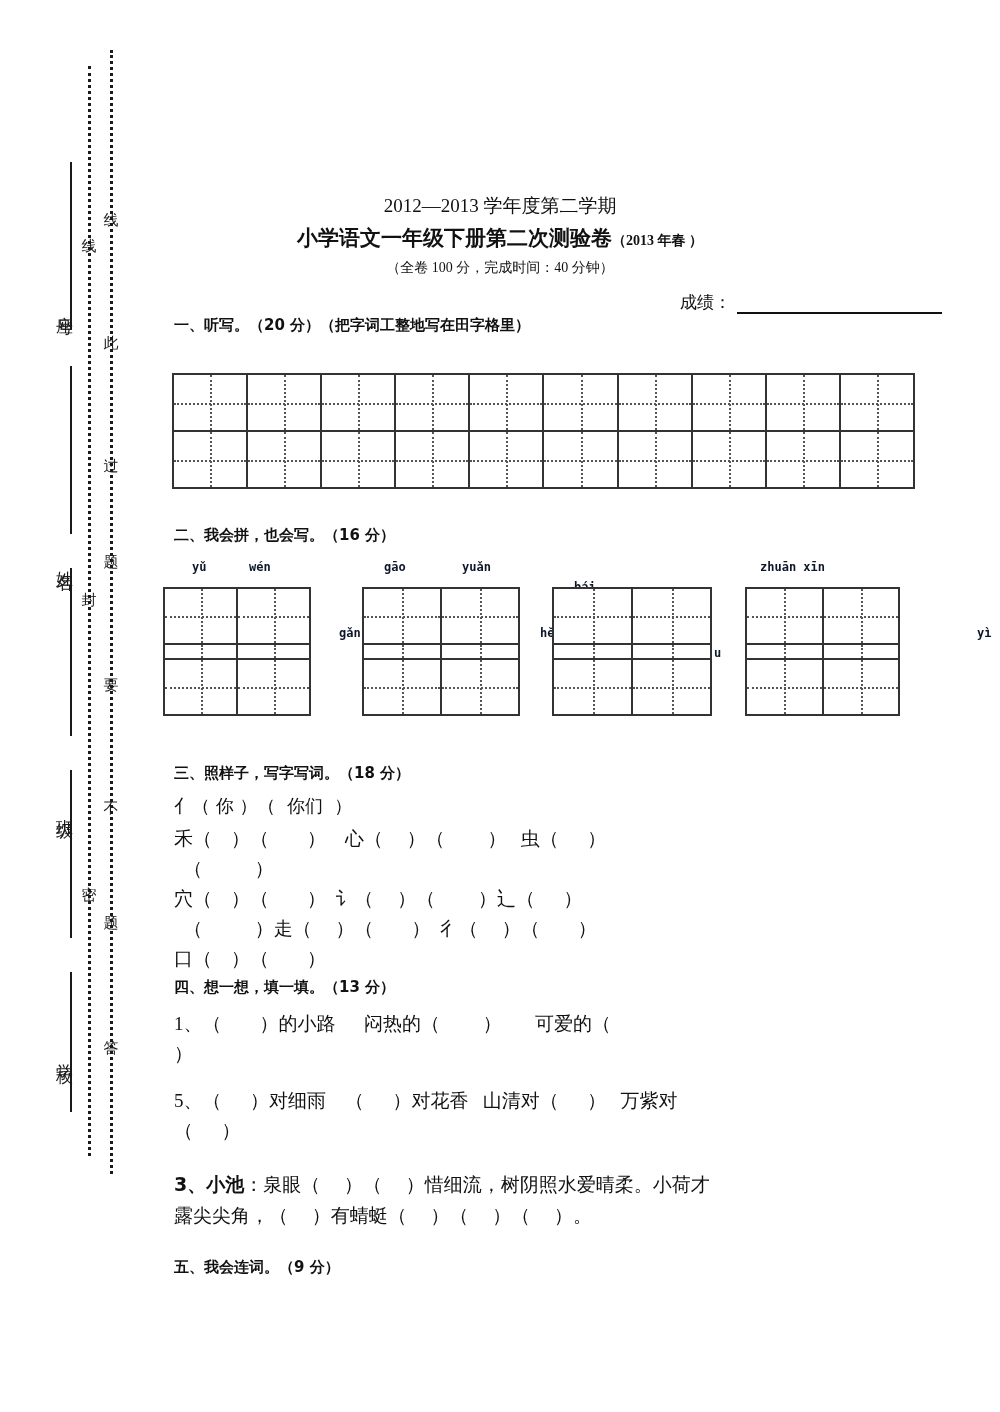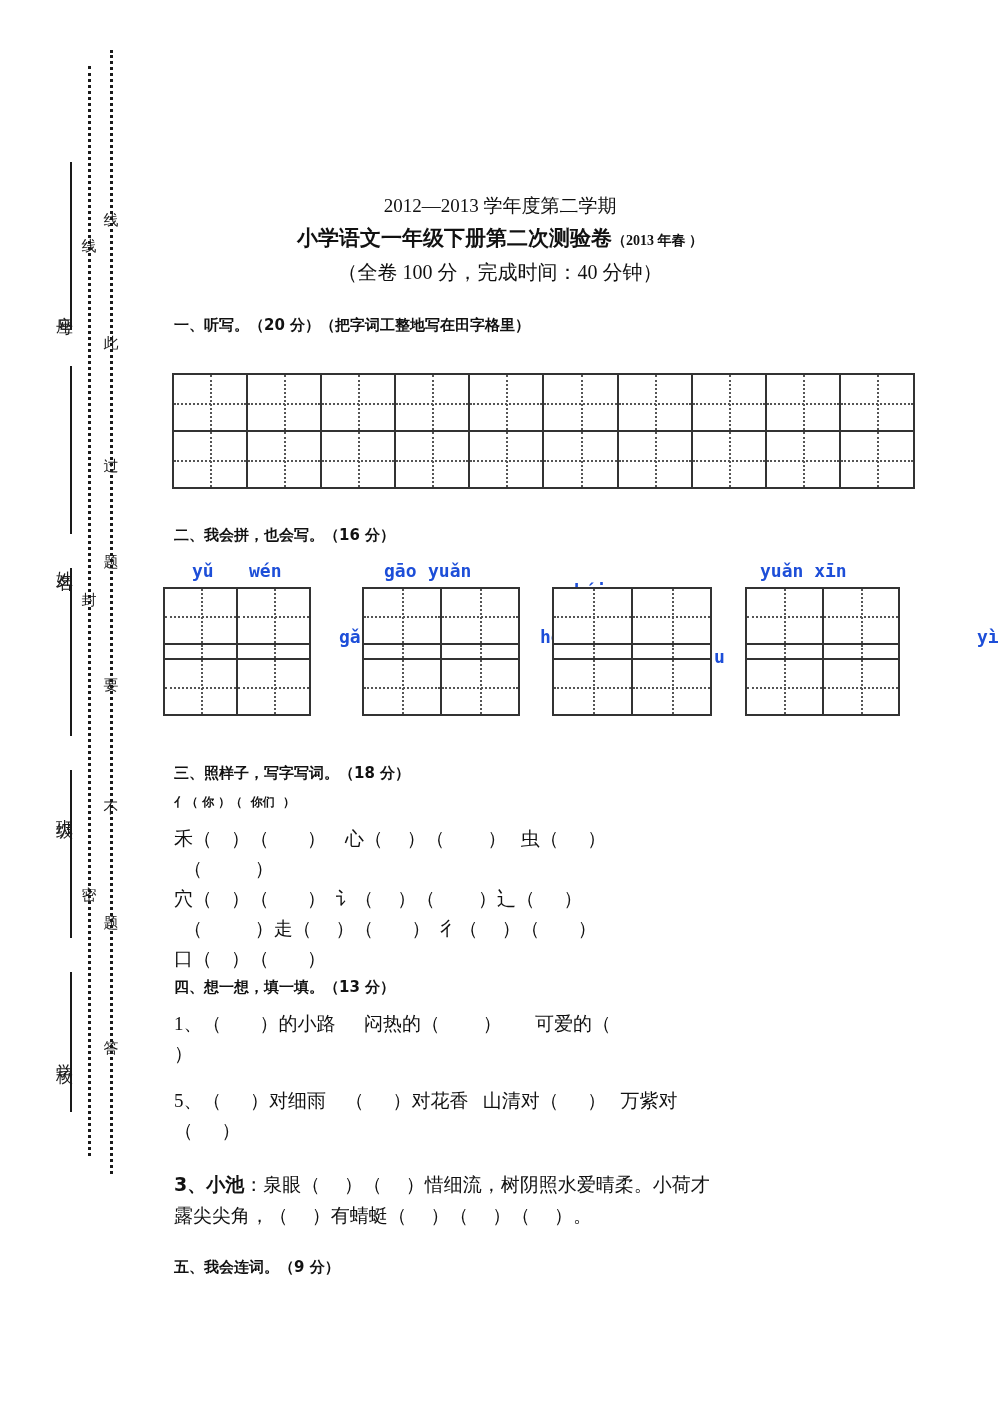--- a/index.html
+++ b/index.html
@@ -59,21 +59,21 @@
     top: 176px;
     font-size: 21px;
     font-weight: bold;
   }
   .hdr-line2 .paren {
     font-size: 14px;
     font-weight: bold;
   }
   .hdr-line3 {
     top: 211px;
-    font-size: 20px;
+    font-size: 14px;
   }
   .score-row {
     position: absolute;
     top: 243px;
     left: 680px;
     font-size: 17px;
     display: flex;
     align-items: flex-end;
   }
   .score-rule {
@@ -141,38 +141,38 @@
   }
 
   
   .pygrid {
     grid-template-columns: repeat(2, 1fr);
     grid-template-rows: 56px 15px 56px;
   }
   .pylabel {
     position: absolute;
     font-family: "DejaVu Sans Mono", "Liberation Mono", monospace;
-    font-size: 18px;
+    font-size: 12px;
     font-weight: bold;
     white-space: nowrap;
-    color: #1d4ed8;
+    color: #0f172a;
   }
 
   
   .row {
     position: absolute;
     left: 174px;
     font-size: 19px;
     white-space: pre;
     letter-spacing: 0px;
   }
   .row.bold {
     font-family: "DejaVu Sans", "Liberation Sans", sans-serif;
-    font-weight: bold;
-    font-size: 12px;
+    font-weight: normal;
+    font-size: 18px;
   }
   .row.b-in b {
     font-family: "DejaVu Sans", "Liberation Sans", sans-serif;
   }
 </style>
 </head>
 <body>
 
 <div id="page">
 
@@ -200,20 +200,24 @@
   <div class="vtext small" style="left:101px;top:495px;">题</div>
   <div class="vtext small" style="left:101px;top:618px;">要</div>
   <div class="vtext small" style="left:101px;top:742px;">不</div>
   <div class="vtext small" style="left:101px;top:856px;">题</div>
   <div class="vtext small" style="left:101px;top:980px;">答</div>
 
   <div class="hdr hdr-line1">2012—2013 学年度第二学期</div>
   <div class="hdr hdr-line2"><span>小学语文一年级下册第二次测验卷</span><span class="paren">（2013 年春 ）</span></div>
   <div class="hdr hdr-line3">（全卷 100 分，完成时间：40 分钟）</div>
 
+  <div class="score-row">
+    <span>成绩：</span>
+    <span class="score-rule"></span>
+  </div>
 
   <div class="sec-h" style="top:268px;">一、听写。（20 分）（把字词工整地写在田字格里）</div>
 
   <div class="tzg" id="listen-grid">
     <div class="cell"></div>
       <div class="cell"></div>
       <div class="cell"></div>
       <div class="cell"></div>
       <div class="cell"></div>
     <div class="cell"></div>
@@ -240,21 +244,21 @@
   <div class="tzg pygrid" style="left:163px;top:539px;width:146px;">
     <div class="cell"></div>
       <div class="cell"></div>
     <div class="cell thin"></div>
       <div class="cell thin"></div>
     <div class="cell"></div>
       <div class="cell"></div>
   </div>
 
   <div class="pylabel" style="left:384px;top:512px;">gāo</div>
-  <div class="pylabel" style="left:428px;top:512px;">yuǎn</div>
+  <div class="pylabel" style="left:462px;top:512px;">yuǎn</div>
   <div class="pylabel" style="left:339px;top:578px;">gǎn</div>
   <div class="tzg pygrid" style="left:362px;top:539px;width:156px;">
     <div class="cell"></div>
       <div class="cell"></div>
     <div class="cell thin"></div>
       <div class="cell thin"></div>
     <div class="cell"></div>
       <div class="cell"></div>
   </div>
 
@@ -265,21 +269,21 @@
   <div class="pylabel" style="left:714px;top:598px;">u</div>
   <div class="tzg pygrid" style="left:552px;top:539px;width:158px;">
     <div class="cell"></div>
       <div class="cell"></div>
     <div class="cell thin"></div>
       <div class="cell thin"></div>
     <div class="cell"></div>
       <div class="cell"></div>
   </div>
 
-  <div class="pylabel" style="left:760px;top:512px;">yuǎn xīn</div>
+  <div class="pylabel" style="left:760px;top:512px;">zhuān xīn</div>
   <div class="pylabel" style="left:746px;top:578px;">yǐ</div>
   <div class="pylabel" style="left:828px;top:578px;">hòzhǔ</div>
   <div class="pylabel" style="left:977px;top:578px;">yì</div>
   <div class="tzg pygrid" style="left:745px;top:539px;width:153px;">
     <div class="cell"></div>
       <div class="cell"></div>
     <div class="cell thin"></div>
       <div class="cell thin"></div>
     <div class="cell"></div>
       <div class="cell"></div>

